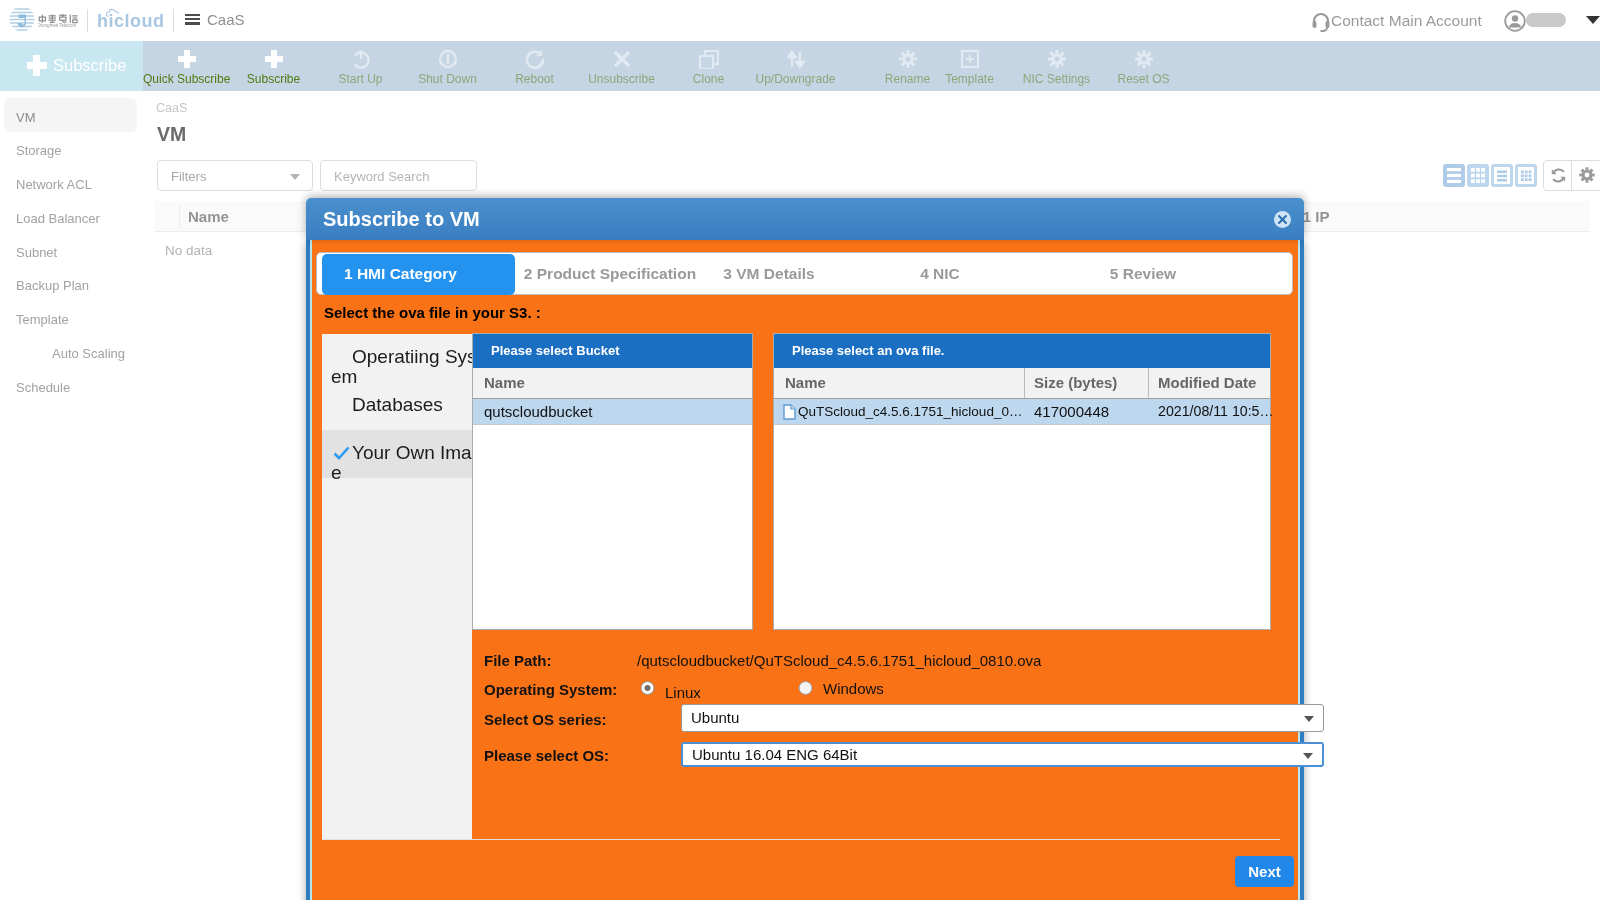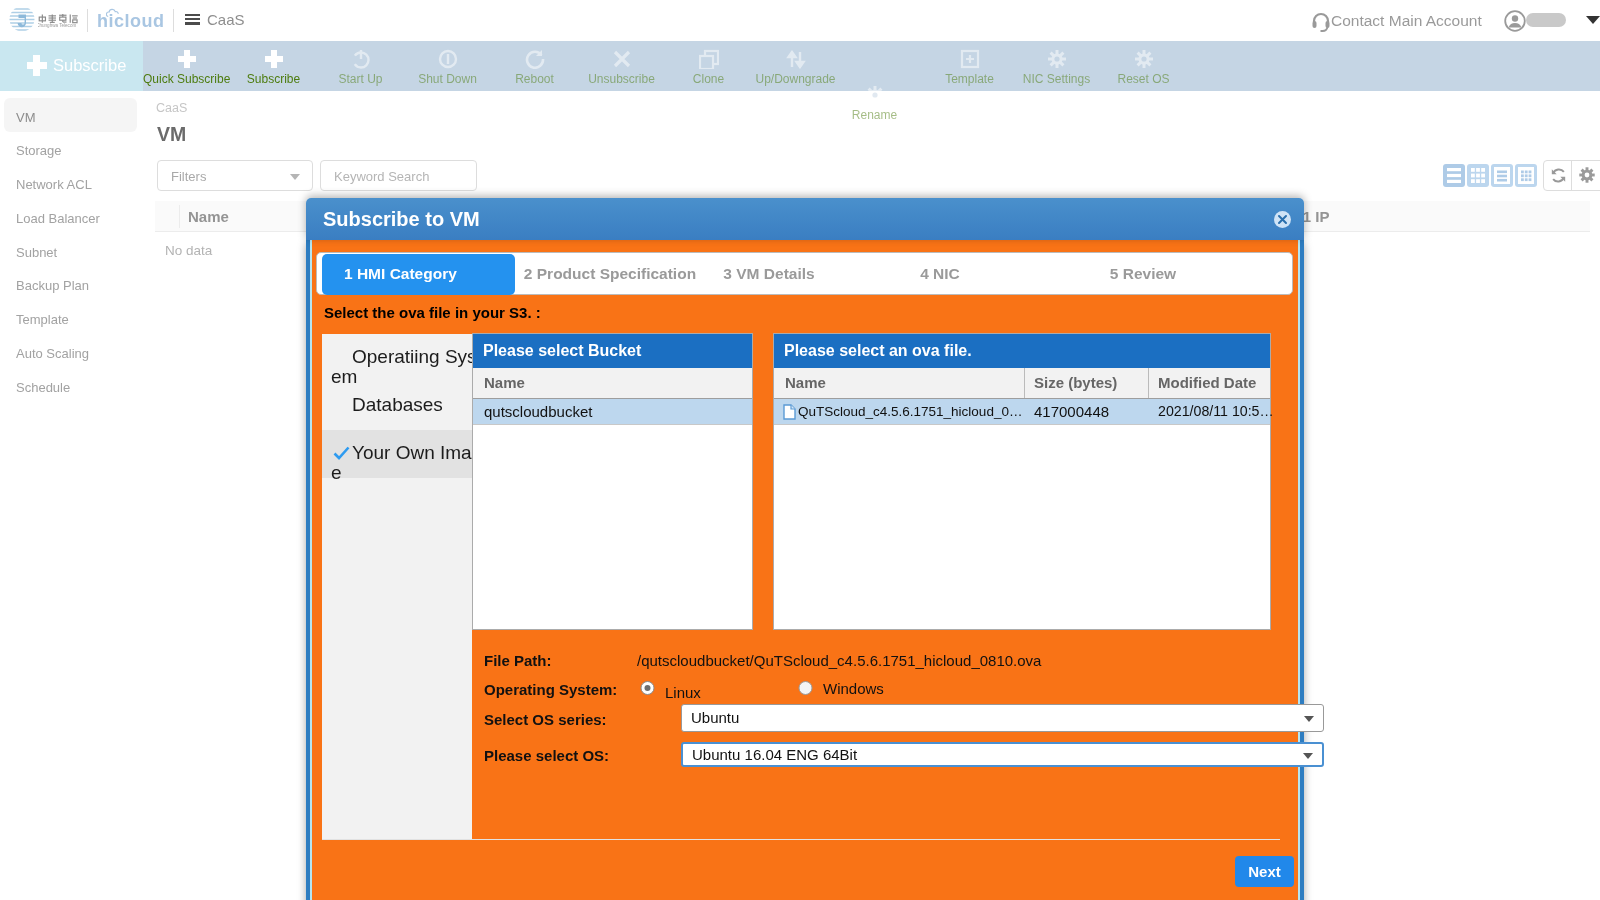--- a/index.html
+++ b/index.html
@@ -36,21 +36,21 @@
   color:#fff; font-weight:bold; font-size:15.5px; line-height:40px; padding-left:22px; }
 .tab { position:absolute; top:0; height:41px; line-height:41px; font-size:15.5px; font-weight:bold; color:#9a9a9a; text-align:center; }
 
 
 #catpanel { left:12px; top:94px; width:150px; height:505px; background:#f2f2f2; }
 .cat { position:relative; width:150px; height:48px; padding:13px 0 0 9px; font-size:19px; line-height:20px; color:#1c1c1c; white-space:nowrap; }
 .cat .l1 { margin-left:21px; }
 
 
 .panel { position:absolute; border:1px solid #ababab; background:#fff; }
-.phead { height:34px; background:#1b6fc2; color:#fff; font-weight:bold; font-size:16px; line-height:34px; padding-left:10px; }
+.phead { height:34px; background:#1b6fc2; color:#fff; font-weight:bold; font-size:13px; line-height:34px; padding-left:18px; }
 .pcols { height:31px; background:#f2f2f2; border-bottom:1px solid #9e9e9e; color:#666; font-weight:bold; font-size:15px; line-height:30px; }
 .prow  { height:26px; background:#bdd7ee; border-bottom:1px solid #c8c8c8; font-size:15px; line-height:25px; color:#111; }
 .cell { position:absolute; white-space:nowrap; overflow:hidden; }
 
 
 .flabel { position:absolute; left:174px; font-size:15px; font-weight:bold; color:#111; }
 .fsel { position:absolute; left:327px; width:643px; border:1px solid #999; border-radius:3px; background:#fff;
   font-size:15px; color:#111; padding-left:9px;margin-left:44px; }
 .caret { position:absolute; right:9px; width:0; height:0; border-left:5px solid transparent;
   border-right:5px solid transparent; border-top:6px solid #555; }
@@ -174,21 +174,21 @@
           <path d="M3 3 L17 17 M17 3 L3 17" stroke="#fff" stroke-width="3.2"></path>
         </svg><div class="lbl">Unsubscribe</div></div>
       <div class="tbtn dis" style="left:665px;"><svg style="margin-top:8px" width="20" height="20" viewBox="0 0 20 20">
           <rect x="6" y="2" width="13" height="13" fill="none" stroke="#fff" stroke-width="2.2"></rect>
           <rect x="1" y="7" width="13" height="13" fill="#c5d5e4" stroke="#fff" stroke-width="2.2"></rect>
         </svg><div class="lbl">Clone</div></div>
       <div class="tbtn dis" style="left:752px;"><svg style="margin-top:8px" width="20" height="20" viewBox="0 0 20 20">
           <path d="M6 18 V6 M6 3 L2.5 8 h7 z" stroke="#fff" stroke-width="2.4" fill="#fff"></path>
           <path d="M14 3 V15 M14 18 L10.5 13 h7 z" stroke="#fff" stroke-width="2.4" fill="#fff"></path>
         </svg><div class="lbl">Up/Downgrade</div></div>
-      <div class="tbtn dis" style="left:831px;margin-top:36px;"><svg style="margin-top:8px" width="20" height="20" viewBox="0 0 20 20">
+      <div class="tbtn dis" style="left:864px;"><svg style="margin-top:8px" width="20" height="20" viewBox="0 0 20 20">
           <g fill="#fff">
             <circle cx="10" cy="10" r="5.5"></circle>
             <g stroke="#fff" stroke-width="3">
               <line x1="10" y1="1" x2="10" y2="19"></line>
               <line x1="1" y1="10" x2="19" y2="10"></line>
               <line x1="3.6" y1="3.6" x2="16.4" y2="16.4"></line>
               <line x1="16.4" y1="3.6" x2="3.6" y2="16.4"></line>
             </g>
             <circle cx="10" cy="10" r="2.6" fill="#c5d5e4"></circle>
           </g>
@@ -224,21 +224,21 @@
     </div>
 
   <div class="abs" id="sideVM"></div>
   <div class="side" style="top:110px; color:#8d8d8d;">VM</div>
   <div class="side" style="top:143px;">Storage</div>
   <div class="side" style="top:177px;">Network ACL</div>
   <div class="side" style="top:211px;">Load Balancer</div>
   <div class="side" style="top:245px;">Subnet</div>
   <div class="side" style="top:278px;">Backup Plan</div>
   <div class="side" style="top:312px;">Template</div>
-  <div class="side" style="top:346px;">Auto Scaling</div>
+  <div class="side" style="top:346px;margin-left:36px;">Auto Scaling</div>
   <div class="side" style="top:380px;">Schedule</div>
 
   <div class="abs" style="left:156px; top:101px; font-size:12.5px; color:#c6c6c6;">CaaS</div>
   <div class="abs" style="left:157px; top:123px; font-size:19.5px; font-weight:bold; color:#6b6b6b;">VM</div>
   <div class="abs" style="left:157px; top:160px; width:156px; height:31px; border:1px solid #ddd; border-radius:4px;">
     <span style="position:absolute; left:13px; top:8px; font-size:13px; color:#a9a9a9;">Filters</span>
     <span class="caret" style="top:13px; right:12px; border-top-color:#b5b5b5; border-left-width:5px; border-right-width:5px;"></span>
   </div>
   <div class="abs" style="left:320px; top:160px; width:157px; height:31px; border:1px solid #ddd; border-radius:4px;">
     <span style="position:absolute; left:13px; top:8px; font-size:13px; color:#b5b5b5;">Keyword Search</span>

